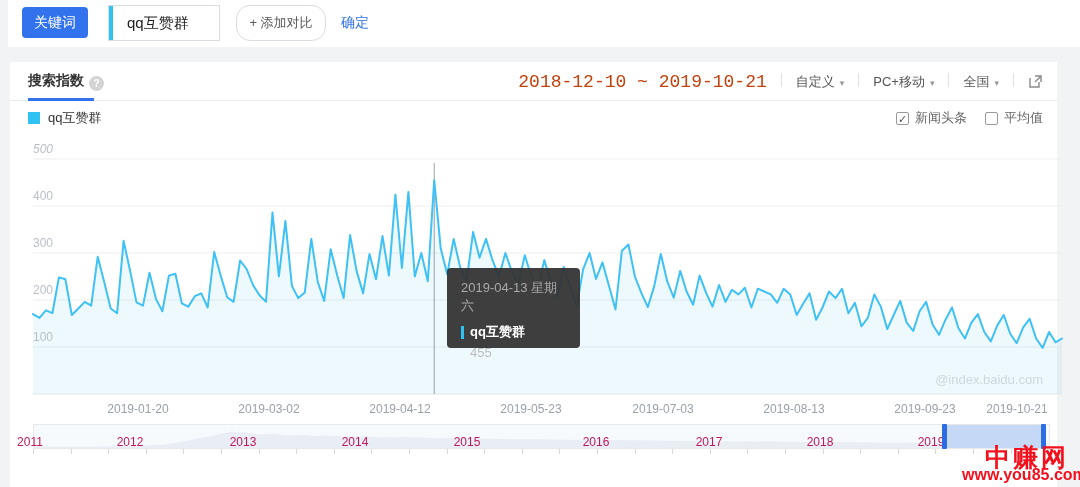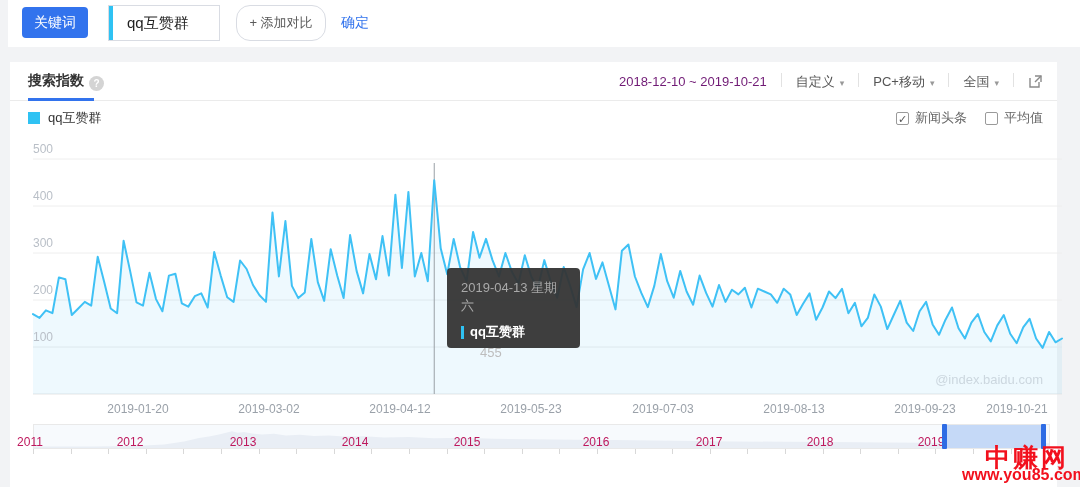--- a/index.html
+++ b/index.html
@@ -16,21 +16,21 @@
   .add-btn { left:228px; top:5px; width:90px; height:36px; background:#fff; border:1px solid #d9dce3; border-radius:14px; font-size:13px; color:#595959; font-family:inherit; cursor:pointer; }
   .confirm { left:333px; top:14px; font-size:14px; color:#3273ed; text-decoration:none; cursor:pointer; }
 
   
   .card { left:10px; top:62px; width:1047px; height:425px; background:#fff; }
   .panel-header { left:10px; top:62px; width:1047px; height:39px; border-bottom:1px solid #ebebeb; }
   .tab { left:18px; top:10px; font-size:14px; font-weight:bold; color:#333; }
   .tab-underline { left:18px; top:36px; width:66px; height:3px; background:#3273ed; }
   .qicon { display:inline-block; width:15px; height:15px; margin-left:5px; background:#d4d4d4; color:#fff; border-radius:50%; font-size:10px; line-height:15px; text-align:center; font-weight:bold; vertical-align:-2px; cursor:pointer; }
   .header-right { right:14px; top:0; height:39px; display:flex; align-items:center; gap:14px; }
-  .date-range { font-size:13px; color:#701a75; }
+  .date-range { font-size:18px; color:#c2410c;font-family:Liberation Mono, monospace; }
   .hsep { width:1px; height:14px; background:#e2e2e2; }
   .ctrl { font-size:13px; color:#555; cursor:pointer; white-space:nowrap; }
   .caret { font-size:9px; color:#999; margin-left:5px; }
   .ext-icon { width:15px; height:15px; cursor:pointer; }
 
   
   .legend-row { left:10px; top:101px; width:1047px; height:34px; }
   .legend-item { left:18px; top:8px; display:flex; align-items:center; gap:8px; font-size:13px; color:#333; cursor:pointer; }
   .legend-swatch { width:12px; height:12px; background:#2fc2f3; }
   .toggles { right:14px; top:8px; display:flex; align-items:center; gap:18px; }
@@ -41,21 +41,21 @@
   #chart-svg { left:0; top:140px; }
   .ylab { position:absolute; left:33px; font-size:12px; color:#b9bfc7; }
   .xlab { position:absolute; top:402px; width:90px; text-align:center; font-size:12px; color:#9aa1a9; }
   .chart-watermark { right:37px; top:372px; font-size:13px; color:#ccd7df; }
 
   
   .tooltip { left:447px; top:268px; width:133px; height:80px; background:rgba(52,52,52,0.95); border-radius:4px; padding:11px 14px; z-index:5; }
   .tt-date { font-size:13px; color:#a9a9a9; }
   .tt-series { margin-top:8px; display:flex; align-items:center; gap:6px; font-size:13px; font-weight:bold; color:#fff; }
   .tt-bar { width:3px; height:13px; background:#2fc2f3; }
-  .tt-value { margin-top:4px; margin-left:19px; font-size:13px; color:#bdbdbd; }
+  .tt-value { margin-top:4px; margin-left:9px; font-size:13px; color:#bdbdbd; }
 
   
   .strip { left:33px; top:424px; width:1017px; height:25px; background:#f7fafd; border:1px solid #e9e9e9; }
   #mini-svg { left:34px; top:425px; }
   .sel-fill { left:947px; top:425px; width:94px; height:23px; background:#c5d9f7; z-index:2; }
   .sel-handle { top:424px; width:5px; height:25px; background:#2e6ce4; border-radius:1px; z-index:3; cursor:ew-resize; }
   .ticks { left:33px; top:449px; width:1017px; height:5px; background:repeating-linear-gradient(to right,#d8d8d8 0 1px,transparent 1px 37.6px); }
   .year { position:absolute; top:435px; width:56px; text-align:center; font-size:12px; color:#be185d; }
 
   
@@ -130,21 +130,21 @@
     <line x1="33" y1="254" x2="1062" y2="254" stroke="#e6e6e6" stroke-width="1"></line>
     <path d="M33,254 L33.0,174.1 L39.5,177.9 L45.9,170.3 L52.4,173.2 L58.9,137.4 L65.4,139.3 L71.8,175.0 L78.3,168.5 L84.8,161.9 L91.2,165.6 L97.7,116.8 L104.2,142.1 L110.7,168.5 L117.1,173.2 L123.6,100.8 L130.1,130.9 L136.5,162.4 L143.0,165.6 L149.5,132.7 L156.0,159.1 L162.4,171.3 L168.9,135.6 L175.4,133.7 L181.8,163.3 L188.3,166.6 L194.8,156.2 L201.3,153.4 L207.7,167.5 L214.2,112.1 L220.7,135.6 L227.2,157.2 L233.6,161.9 L240.1,120.5 L246.6,129.0 L253.0,145.0 L259.5,155.3 L266.0,161.9 L272.5,72.6 L278.9,136.5 L285.4,81.0 L291.9,145.9 L298.3,158.1 L304.8,152.5 L311.3,98.9 L317.8,142.1 L324.2,160.9 L330.7,109.2 L337.2,135.6 L343.6,158.1 L350.1,95.1 L356.6,130.9 L363.1,153.4 L369.5,113.9 L376.0,139.3 L382.5,96.1 L388.9,135.6 L395.4,54.7 L401.9,128.0 L408.4,51.9 L414.8,136.5 L421.3,113.0 L427.8,141.2 L434.2,40.2 L440.7,108.3 L447.2,134.2 L453.7,98.9 L460.1,127.1 L466.6,141.2 L473.1,91.9 L479.5,117.7 L486.0,98.9 L492.5,120.1 L499.0,136.5 L505.4,113.0 L511.9,131.8 L518.4,143.6 L524.8,115.3 L531.3,136.5 L537.8,148.3 L544.3,120.1 L550.7,141.2 L557.2,157.7 L563.7,127.1 L570.2,145.9 L576.6,167.1 L583.1,129.4 L589.6,113.0 L596.0,138.9 L602.5,122.4 L609.0,145.9 L615.5,169.4 L621.9,110.7 L628.4,104.5 L634.9,136.5 L641.3,152.9 L647.8,167.1 L654.3,145.9 L660.8,113.9 L667.2,141.2 L673.7,157.7 L680.2,130.9 L686.6,151.5 L693.1,164.7 L699.6,135.6 L706.1,152.9 L712.5,166.6 L719.0,145.0 L725.5,161.9 L731.9,149.7 L738.4,154.4 L744.9,147.8 L751.4,167.5 L757.8,148.7 L764.3,151.5 L770.8,154.4 L777.2,162.8 L783.7,148.7 L790.2,154.4 L796.7,175.0 L803.1,163.8 L809.6,153.4 L816.1,179.7 L822.5,167.5 L829.0,151.5 L835.5,158.1 L842.0,148.7 L848.4,173.2 L854.9,162.8 L861.4,186.3 L867.8,177.9 L874.3,154.4 L880.8,166.6 L887.3,189.1 L893.7,175.0 L900.2,160.9 L906.7,182.6 L913.2,191.0 L919.6,171.3 L926.1,161.9 L932.6,184.4 L939.0,194.8 L945.5,179.7 L952.0,167.5 L958.5,188.2 L964.9,198.5 L971.4,182.6 L977.9,174.1 L984.3,192.0 L990.8,201.4 L997.3,185.4 L1003.8,175.0 L1010.2,193.8 L1016.7,203.2 L1023.2,187.3 L1029.6,178.8 L1036.1,198.5 L1042.6,207.9 L1049.1,192.0 L1055.5,202.3 L1062.0,198.5 L1062,254 Z" fill="rgba(63,193,245,0.09)"></path>
     <line x1="434.24528301886795" y1="23" x2="434.24528301886795" y2="254" stroke="#9aa0a6" stroke-width="1"></line>
     <polyline points="33.0,174.1 39.5,177.9 45.9,170.3 52.4,173.2 58.9,137.4 65.4,139.3 71.8,175.0 78.3,168.5 84.8,161.9 91.2,165.6 97.7,116.8 104.2,142.1 110.7,168.5 117.1,173.2 123.6,100.8 130.1,130.9 136.5,162.4 143.0,165.6 149.5,132.7 156.0,159.1 162.4,171.3 168.9,135.6 175.4,133.7 181.8,163.3 188.3,166.6 194.8,156.2 201.3,153.4 207.7,167.5 214.2,112.1 220.7,135.6 227.2,157.2 233.6,161.9 240.1,120.5 246.6,129.0 253.0,145.0 259.5,155.3 266.0,161.9 272.5,72.6 278.9,136.5 285.4,81.0 291.9,145.9 298.3,158.1 304.8,152.5 311.3,98.9 317.8,142.1 324.2,160.9 330.7,109.2 337.2,135.6 343.6,158.1 350.1,95.1 356.6,130.9 363.1,153.4 369.5,113.9 376.0,139.3 382.5,96.1 388.9,135.6 395.4,54.7 401.9,128.0 408.4,51.9 414.8,136.5 421.3,113.0 427.8,141.2 434.2,40.2 440.7,108.3 447.2,134.2 453.7,98.9 460.1,127.1 466.6,141.2 473.1,91.9 479.5,117.7 486.0,98.9 492.5,120.1 499.0,136.5 505.4,113.0 511.9,131.8 518.4,143.6 524.8,115.3 531.3,136.5 537.8,148.3 544.3,120.1 550.7,141.2 557.2,157.7 563.7,127.1 570.2,145.9 576.6,167.1 583.1,129.4 589.6,113.0 596.0,138.9 602.5,122.4 609.0,145.9 615.5,169.4 621.9,110.7 628.4,104.5 634.9,136.5 641.3,152.9 647.8,167.1 654.3,145.9 660.8,113.9 667.2,141.2 673.7,157.7 680.2,130.9 686.6,151.5 693.1,164.7 699.6,135.6 706.1,152.9 712.5,166.6 719.0,145.0 725.5,161.9 731.9,149.7 738.4,154.4 744.9,147.8 751.4,167.5 757.8,148.7 764.3,151.5 770.8,154.4 777.2,162.8 783.7,148.7 790.2,154.4 796.7,175.0 803.1,163.8 809.6,153.4 816.1,179.7 822.5,167.5 829.0,151.5 835.5,158.1 842.0,148.7 848.4,173.2 854.9,162.8 861.4,186.3 867.8,177.9 874.3,154.4 880.8,166.6 887.3,189.1 893.7,175.0 900.2,160.9 906.7,182.6 913.2,191.0 919.6,171.3 926.1,161.9 932.6,184.4 939.0,194.8 945.5,179.7 952.0,167.5 958.5,188.2 964.9,198.5 971.4,182.6 977.9,174.1 984.3,192.0 990.8,201.4 997.3,185.4 1003.8,175.0 1010.2,193.8 1016.7,203.2 1023.2,187.3 1029.6,178.8 1036.1,198.5 1042.6,207.9 1049.1,192.0 1055.5,202.3 1062.0,198.5" fill="none" stroke="#3fc1f5" stroke-width="2" stroke-linejoin="round" stroke-linecap="round"></polyline>
   </svg>
 <div id="y-labels">
     <div class="ylab" style="top: 330px;">100</div>
     <div class="ylab" style="top: 283px;">200</div>
     <div class="ylab" style="top: 236px;">300</div>
     <div class="ylab" style="top: 189px;">400</div>
-    <div class="ylab" style="top: 142px;">500</div>
+    <div class="ylab" style="top: 142px; font-style: italic;">500</div>
   </div>
 <div id="x-labels">
     <div class="xlab" style="left: 93px;">2019-01-20</div>
     <div class="xlab" style="left: 224px;">2019-03-02</div>
     <div class="xlab" style="left: 355px;">2019-04-12</div>
     <div class="xlab" style="left: 486px;">2019-05-23</div>
     <div class="xlab" style="left: 618px;">2019-07-03</div>
     <div class="xlab" style="left: 749px;">2019-08-13</div>
     <div class="xlab" style="left: 880px;">2019-09-23</div>
     <div class="xlab" style="left: 972px;">2019-10-21</div>

